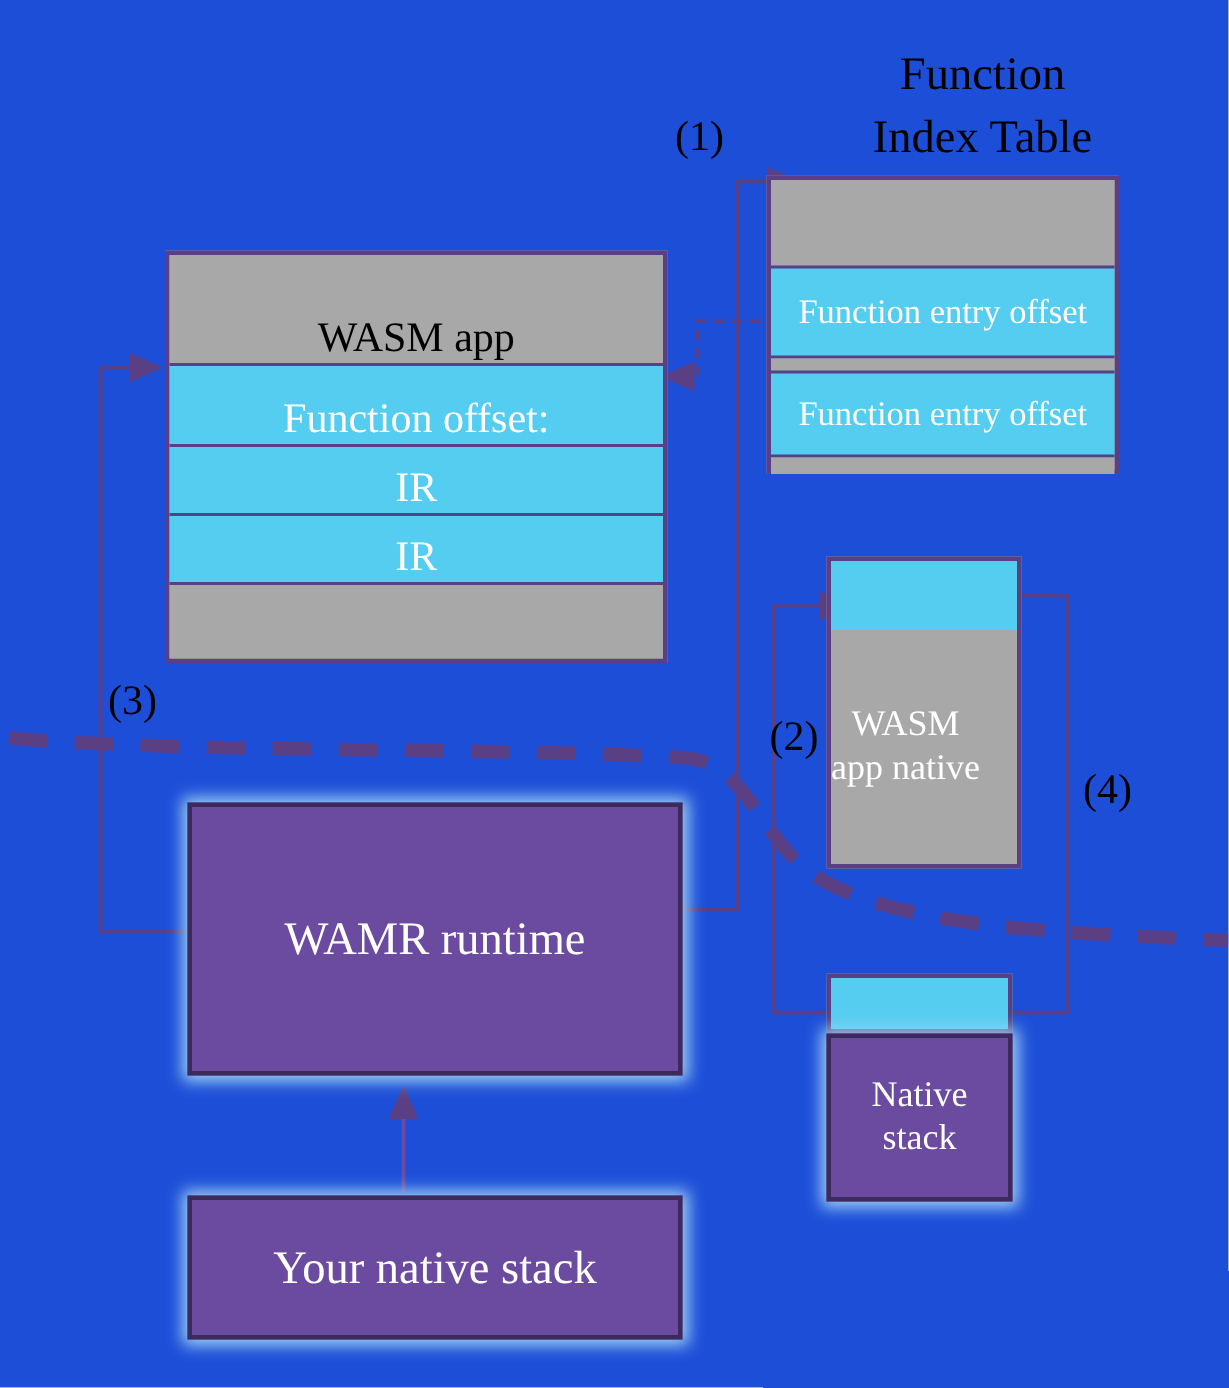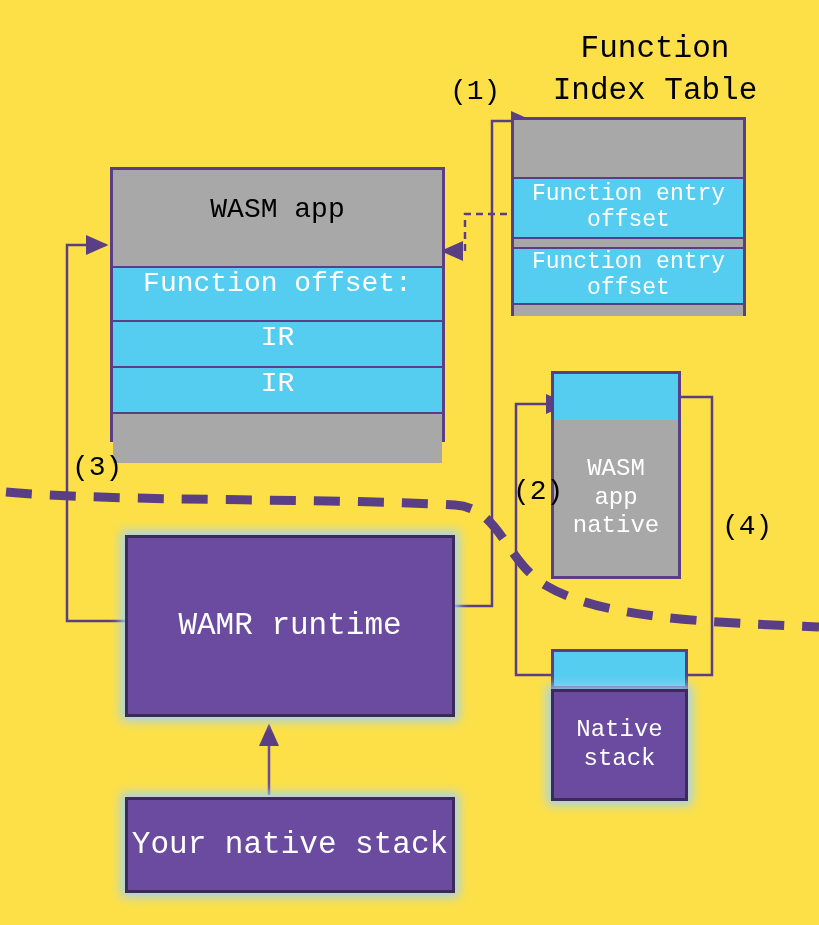--- a/index.html
+++ b/index.html
@@ -4,22 +4,22 @@
 <style>
   html, body {
     margin: 0;
     padding: 0;
     background: #ffffff;
   }
   #canvas {
     position: relative;
     width: 819px;
     height: 925px;
-    background: #fde047;
-    font-family: Liberation Mono, monospace;
+    background: #1d4ed8;
+    font-family: Liberation Serif, serif;
     overflow: hidden;
   }
   .svg-layer {
     position: absolute;
     left: 0;
     top: 0;
     width: 819px;
     height: 925px;
     pointer-events: none;
   }
@@ -82,24 +82,23 @@
     border: 3px solid #5b3f84;
     box-sizing: border-box;
     background: #a8a8a8;
   }
   .wa-row {
     position: absolute;
     left: 0;
     width: 100%;
     box-sizing: border-box;
     display: flex;
-    align-items: flex-start;
+    align-items: flex-end;
     justify-content: center;
     text-align: center;
-    margin-top: 24px;
   }
   #wa-head { top: 0;    height: 72px;  background: #a8a8a8; color: #000000; font-size: 28px; }
   #wa-fe   { top: 72px; height: 56px;  background: #55cdf0; color: #ffffff; font-size: 28px;
              border-top: 2px solid #5b3f84; border-bottom: 2px solid #5b3f84; }
   #wa-ir1  { top: 128px; height: 46px; background: #55cdf0; color: #ffffff; font-size: 28px;
              border-bottom: 2px solid #5b3f84; }
   #wa-ir2  { top: 174px; height: 46px; background: #55cdf0; color: #ffffff; font-size: 28px;
              border-bottom: 2px solid #5b3f84; }
   #wa-tail { top: 220px; height: 49px; background: #a8a8a8; }
 
@@ -149,21 +148,21 @@
     background: #a8a8a8; color: #ffffff; font-size: 24px;
     display: flex; align-items: center; justify-content: flex-start; text-align: center;
     line-height: 1.2;
   }
 
   
   #native-stack {
     position: absolute;
     left: 551px;
     top: 649px;
-    width: 137px;
+    width: 124px;
     height: 152px;
   }
   #ns-top {
     position: absolute; left: 0; top: 0; width: 100%; height: 40px;
     background: #55cdf0; border: 3px solid #5b3f84; box-sizing: border-box;
   }
   #ns-body {
     position: absolute; left: 0; top: 40px; width: 100%; height: 112px;
     background: #6b4ba0; border: 3px solid #3d2a5c; box-sizing: border-box;
     color: #ffffff; font-size: 24px;

